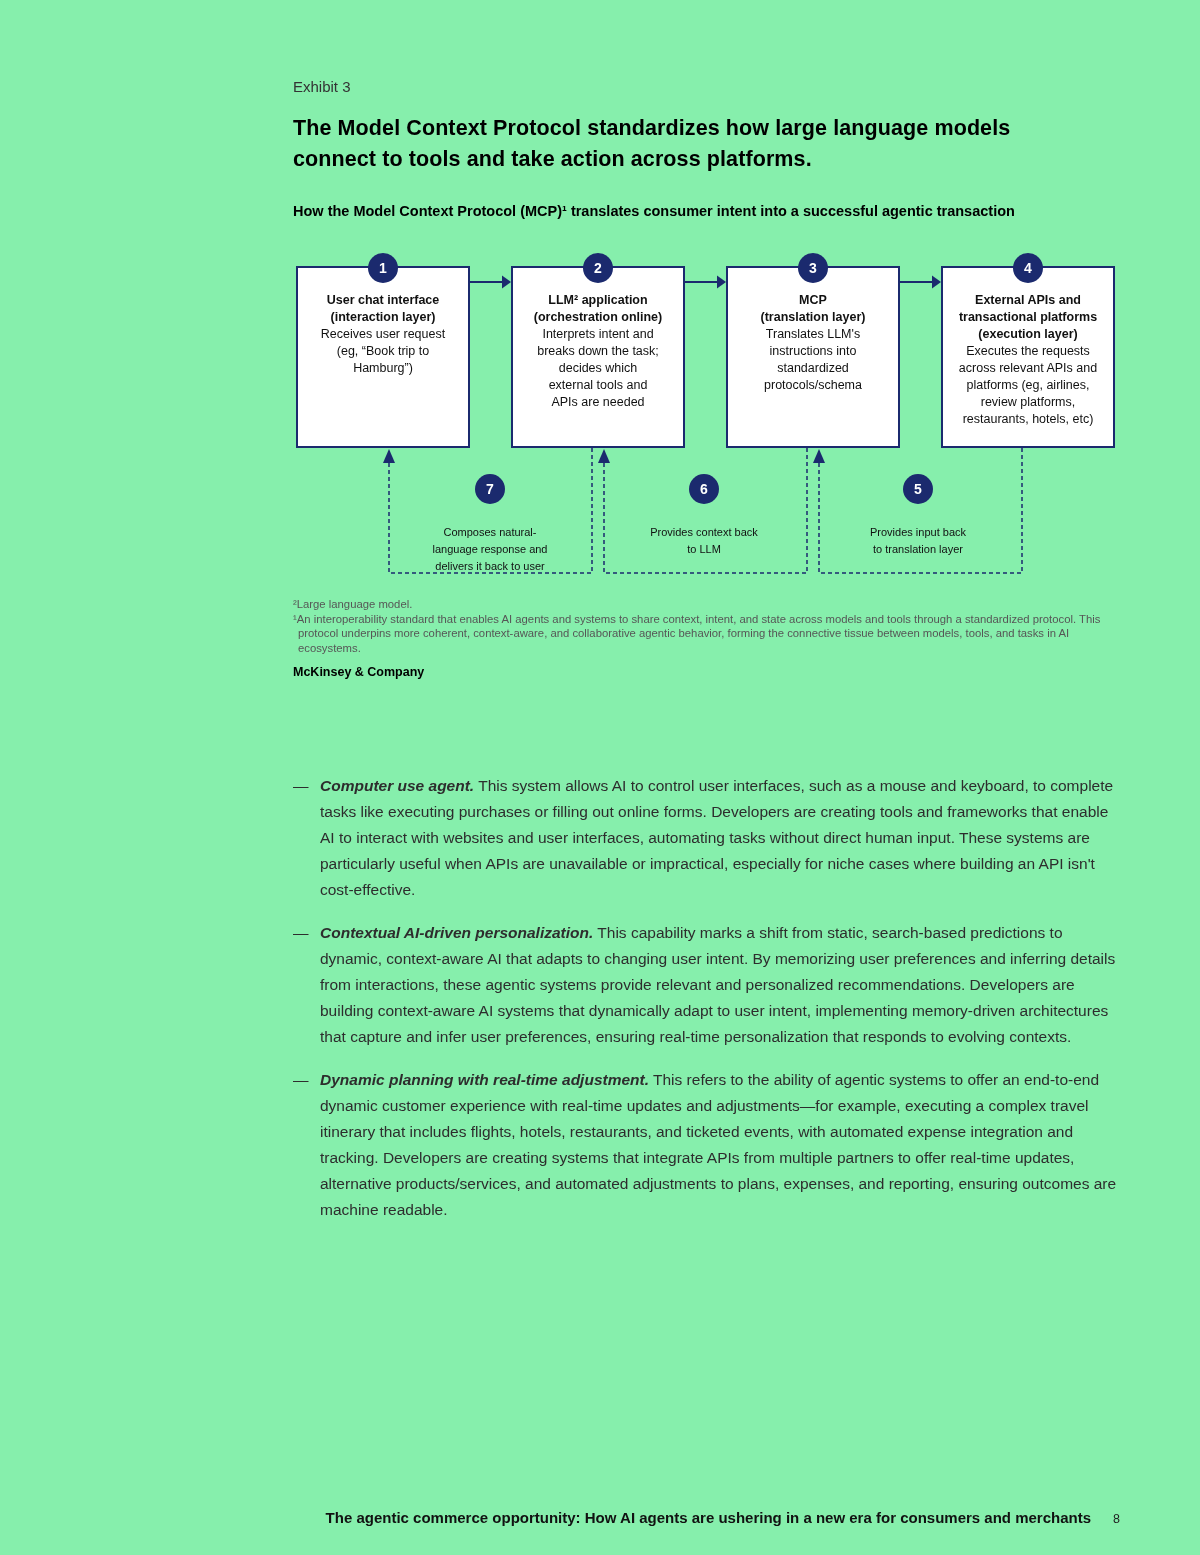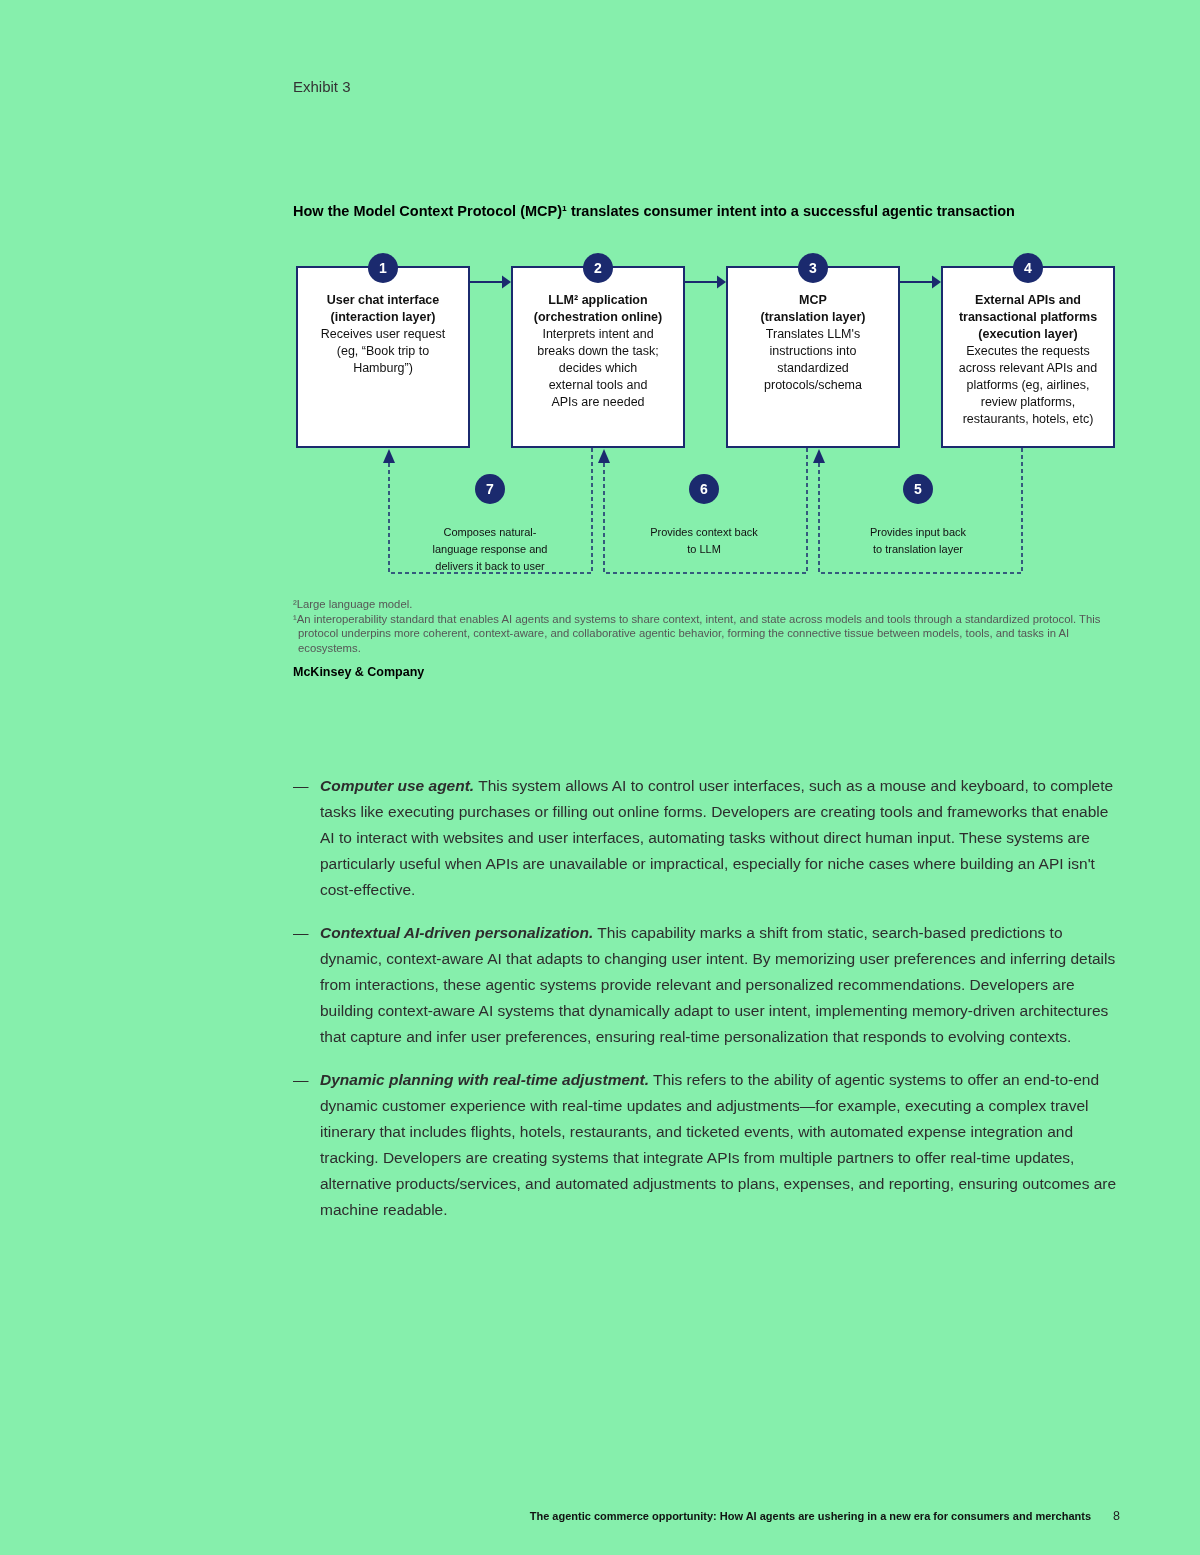--- a/index.html
+++ b/index.html
@@ -52,29 +52,30 @@
   .bullet { display:flex; margin:0 0 17px 0; }
   .bullet-marker { width:27px; flex:none; }
   .bullet-text { flex:1; }
   .lead { font-weight:bold; font-style:italic; }
   .closing { margin:23px 0 0 0; }
   
   .footer {
     position:absolute; top:1509px; right:80px;
     display:flex; align-items:baseline; gap:22px; white-space:nowrap;
   }
-  .footer-title { font-size:11px; font-weight:bold; color:#111111; }
+  .footer-title { font-size:15px; font-weight:bold; color:#111111; }
   .page-number { font-size:12.5px; color:#222222; }
 </style>
 </head>
 <body>
 
 <div class="page">
 
   <div class="exhibit-label">Exhibit 3</div>
+  <h1 class="title">The Model Context Protocol standardizes how large language models connect to tools and take action across platforms.</h1>
   <div class="subtitle">How the Model Context Protocol (MCP)¹ translates consumer intent into a successful agentic transaction</div>
 
   <div class="diagram">
 
     <svg class="connectors" width="830" height="335" viewBox="0 0 830 335">
 
       <g stroke="#1b2a6e" fill="#1b2a6e">
         <line x1="177" y1="30" x2="210" y2="30" stroke-width="2"></line>
         <polygon points="209,23.5 209,36.5 218,30" stroke="none"></polygon>
       </g>

